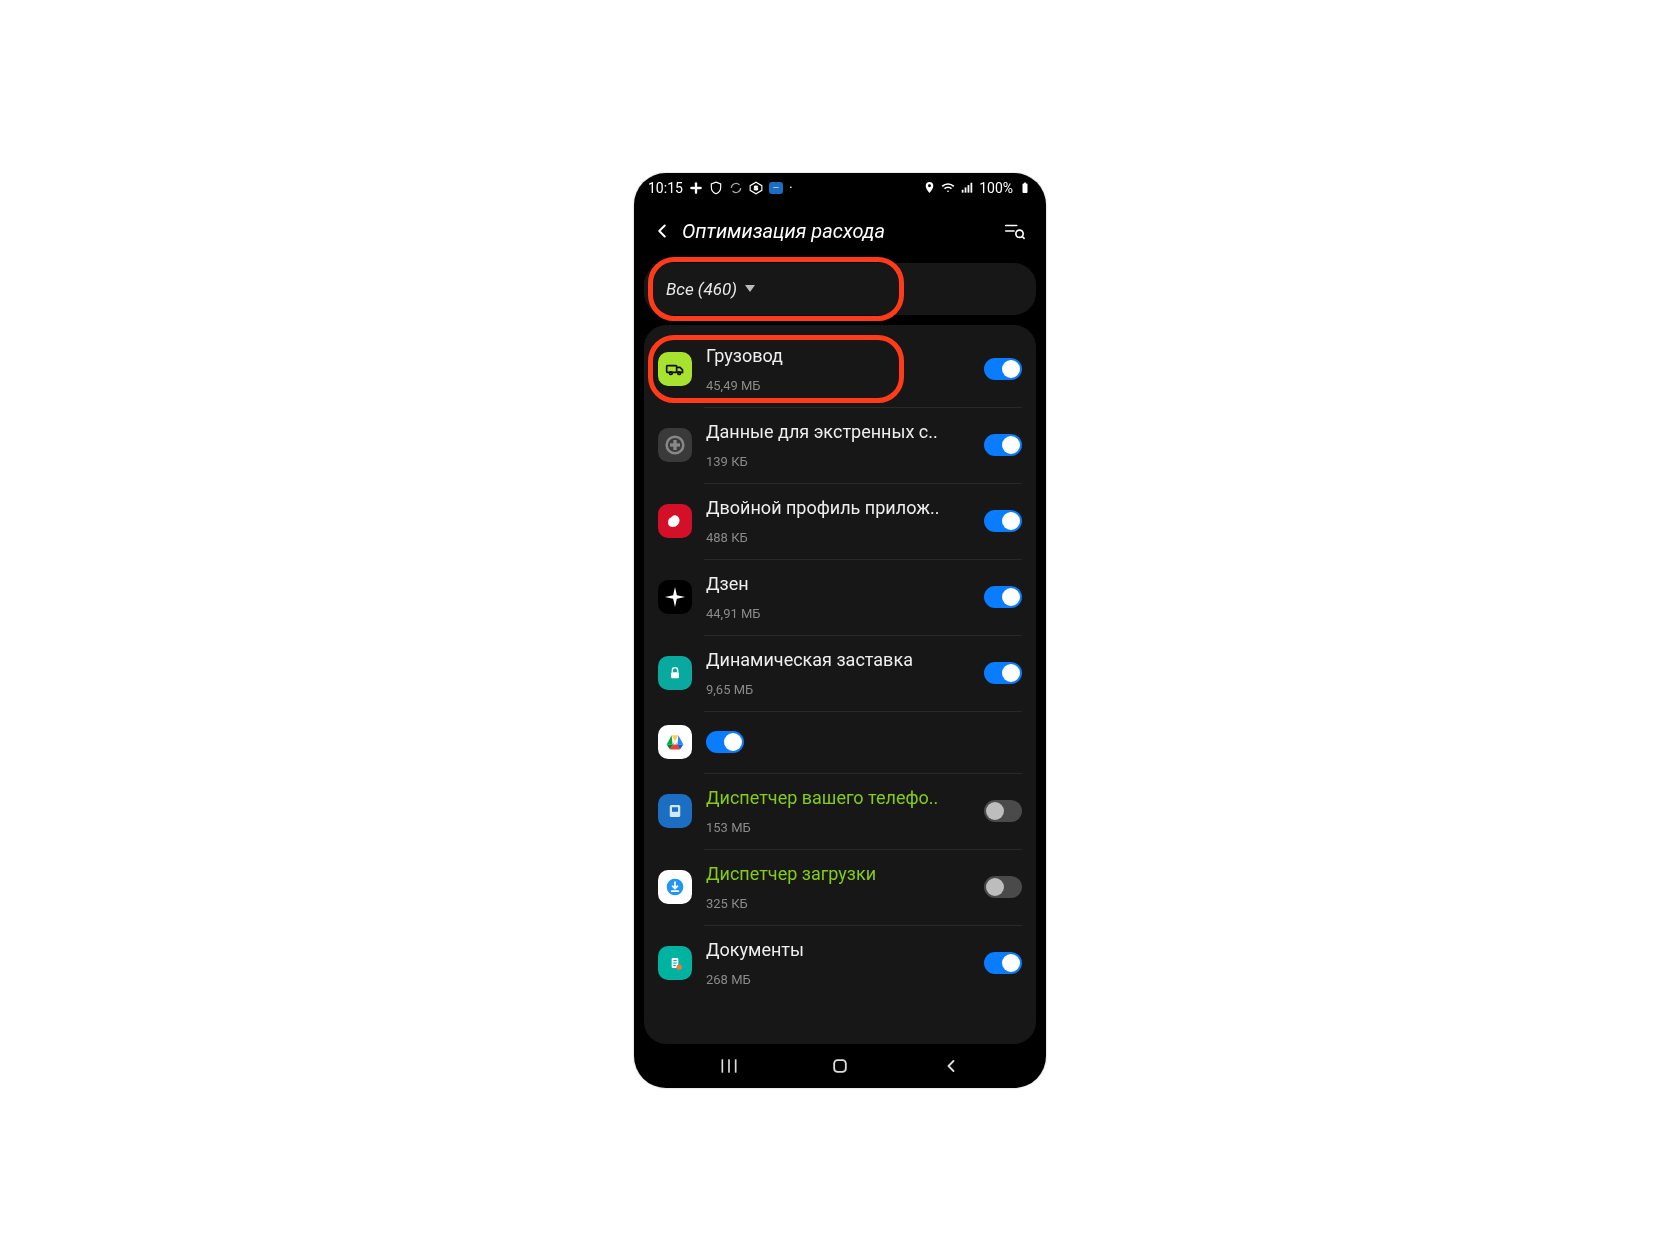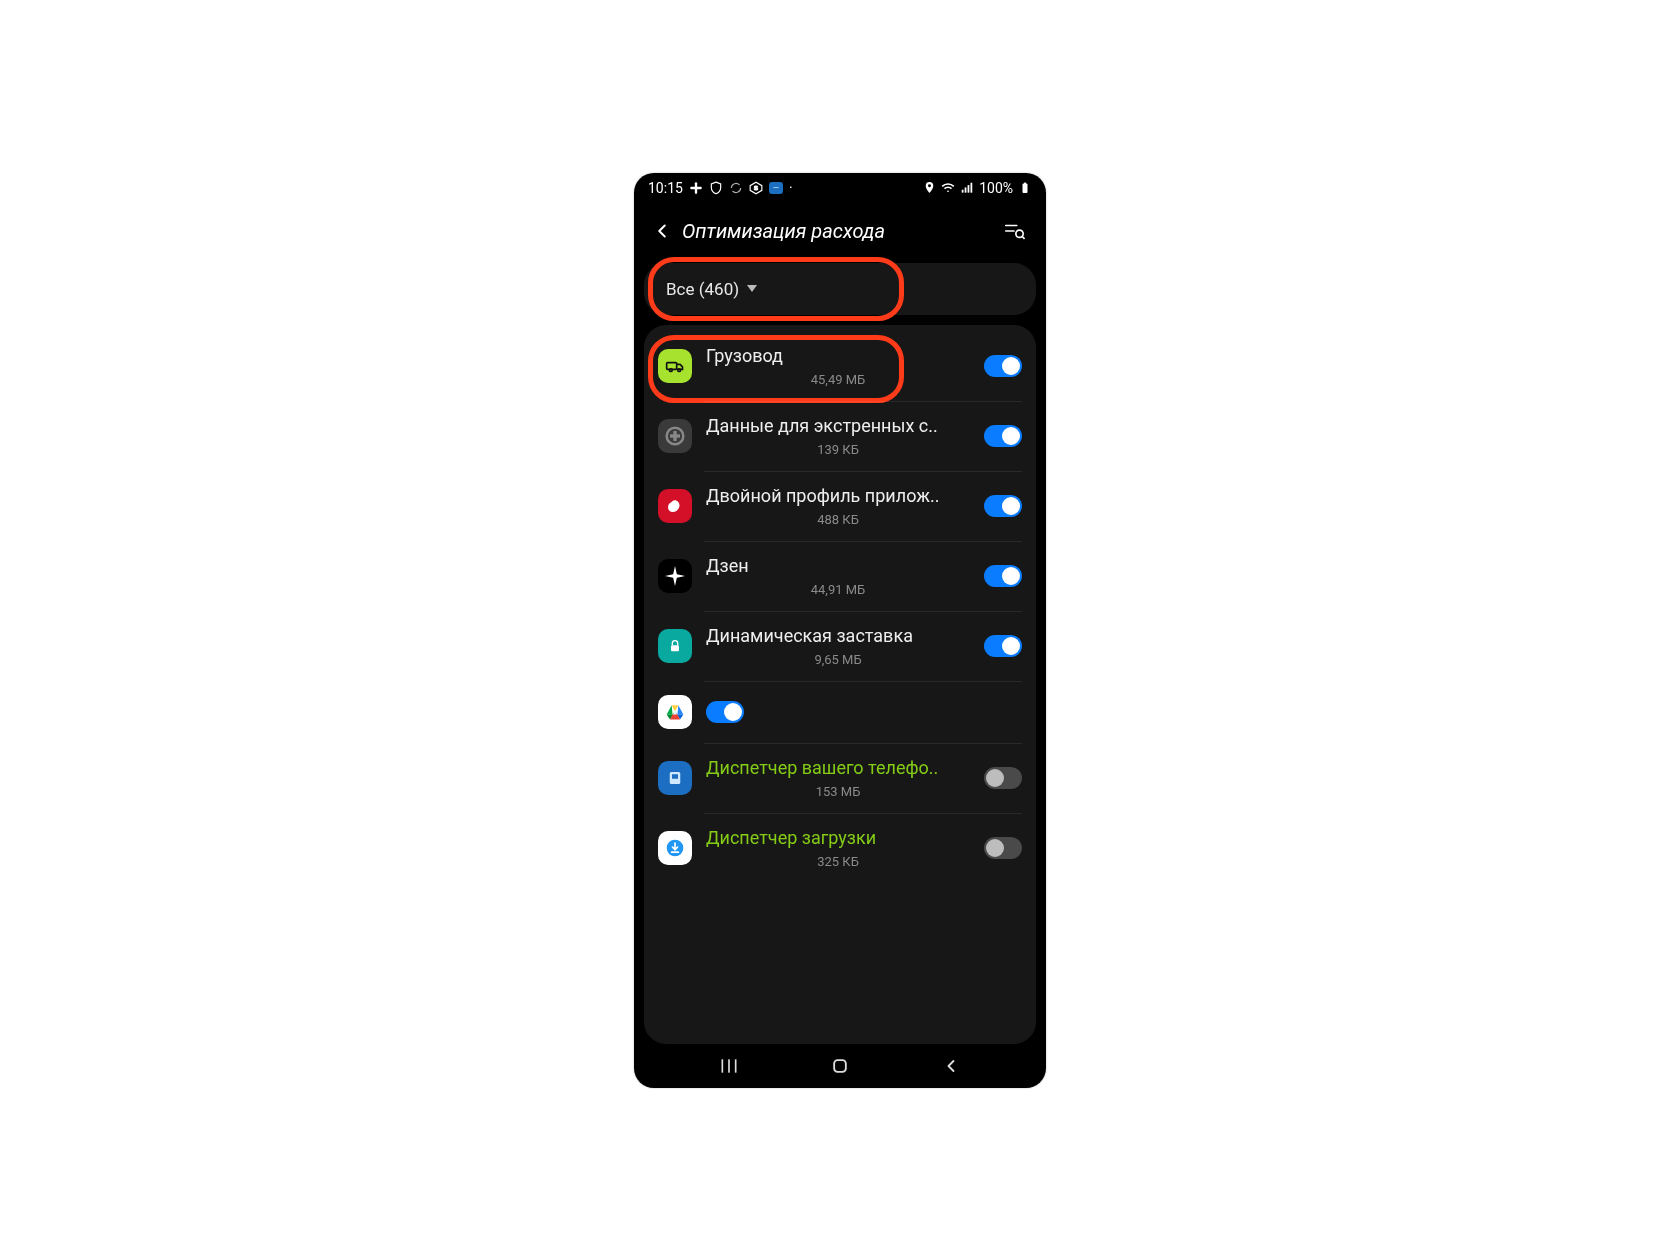--- a/index.html
+++ b/index.html
@@ -9,21 +9,21 @@
     background: #fff;
     display: flex;
     align-items: center;
     justify-content: center;
     font-family: -apple-system, 'Segoe UI', Roboto, sans-serif;
   }
   .phone {
     width: 412px;
     height: 915px;
     background: #000;
-    border-radius: 20px;
+    border-radius: 32px;
     overflow: hidden;
     position: relative;
     display: flex;
     flex-direction: column;
     box-shadow: 0 0 2px rgba(0,0,0,.3);
   }
   
   .statusbar {
     height: 30px;
     display: flex;
@@ -52,20 +52,21 @@
   .header-title { font-size: 20px; font-weight: 400; flex: 1; padding-left: 2px; }
   .search-btn { width: 36px; height: 36px; display:flex; align-items:center; justify-content:center; color:#fff; }
 
   
   .filter-panel {
     background: #171717;
     margin: 0 10px;
     border-radius: 22px;
     padding: 14px 14px;
     position: relative;
+    font-style: italic;
   }
   .filter-chip {
     display: inline-flex;
     align-items: center;
     gap: 8px;
     color: #e8e8e8;
     font-size: 17px;
     padding: 2px 8px;
   }
   .chip-highlight {
@@ -115,21 +116,21 @@
     width: 34px; height: 34px; border-radius: 10px;
     display: flex; align-items: center; justify-content: center;
     flex-shrink: 0;
   }
   .texts { flex: 1; min-width: 0; }
   .app-name {
     color: #eee; font-size: 18px;
     white-space: nowrap; overflow: hidden; text-overflow: ellipsis;
   }
   .app-name.disabled { color: #84cc16; }
-  .app-size { color: #8a8a8a; font-size: 13px; margin-top: 6px; text-align: center; }
+  .app-size { color: #8a8a8a; font-size: 13px; margin-top: 12px; }
   .toggle {
     width: 38px; height: 22px; border-radius: 11px;
     position: relative; flex-shrink: 0;
   }
   .toggle.on { background: #0a7cff; }
   .toggle.off { background: #4a4a4a; }
   .toggle .knob {
     position: absolute; top: 2px; width: 18px; height: 18px; border-radius: 50%;
     background: #fff;
   }
@@ -365,20 +366,39 @@
             </svg>
           </div>
           <div class="texts">
             <div class="app-name disabled">Диспетчер загрузки</div>
             <div class="app-size">325 КБ</div>
           </div>
           <div class="toggle off">
             <div class="knob"></div>
           </div>
         </div>
+        <div class="row">
+          <div class="appicon" style="background: rgb(0, 179, 161);">
+            <svg viewBox="0 0 24 24" width="20" height="20">
+              <circle cx="12" cy="12" r="11" fill="#00b3a1"></circle>
+              <rect x="8" y="6" width="8" height="12" rx="1.5" fill="#fff"></rect>
+              <line x1="10" y1="9" x2="14" y2="9" stroke="#00b3a1" stroke-width="1.4"></line>
+              <line x1="10" y1="12" x2="14" y2="12" stroke="#00b3a1" stroke-width="1.4"></line>
+              <line x1="10" y1="15" x2="13" y2="15" stroke="#00b3a1" stroke-width="1.4"></line>
+              <circle cx="17" cy="17" r="3.2" fill="#ff7043"></circle>
+            </svg>
+          </div>
+          <div class="texts">
+            <div class="app-name">Документы</div>
+            <div class="app-size">268 МБ</div>
+          </div>
+          <div class="toggle on">
+            <div class="knob"></div>
+          </div>
+        </div>
       </div>
   </div>
 
   <div class="navbar">
     <div class="navbtn">
       <svg viewBox="0 0 24 24" width="20" height="20" fill="#ddd">
           <rect x="3" y="4" width="2" height="16"></rect>
           <rect x="11" y="4" width="2" height="16"></rect>
           <rect x="19" y="4" width="2" height="16"></rect>
         </svg>

